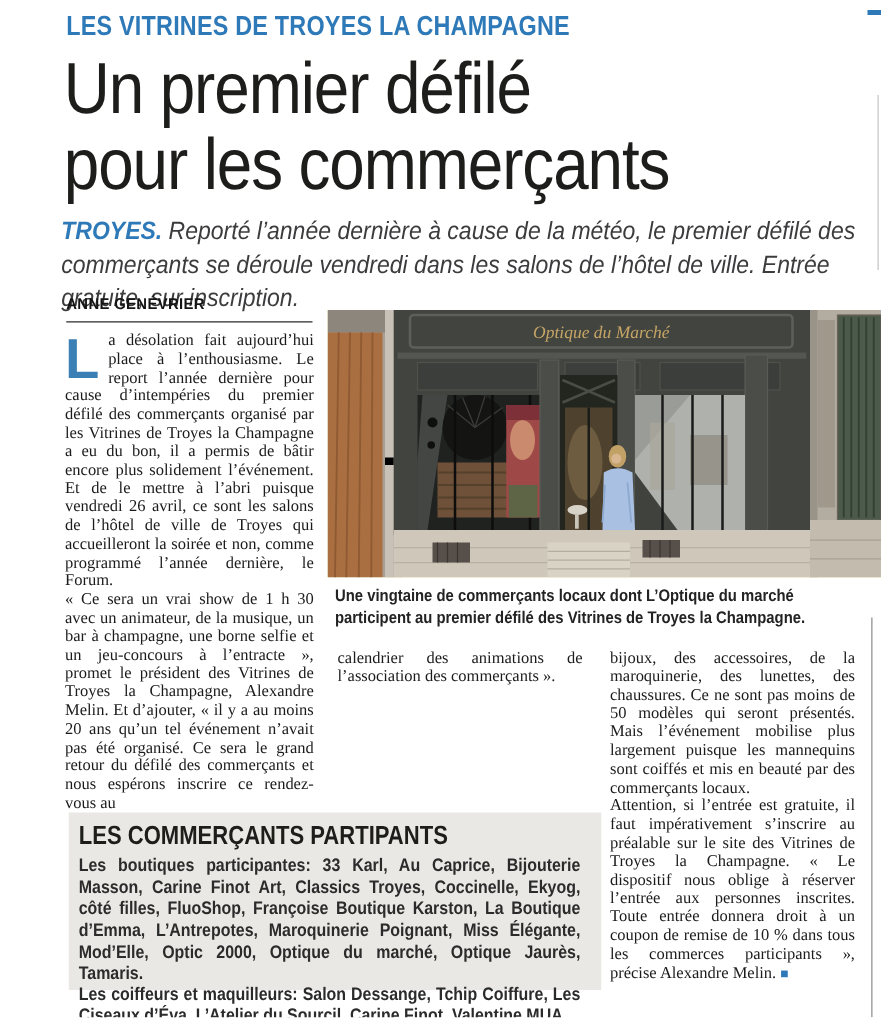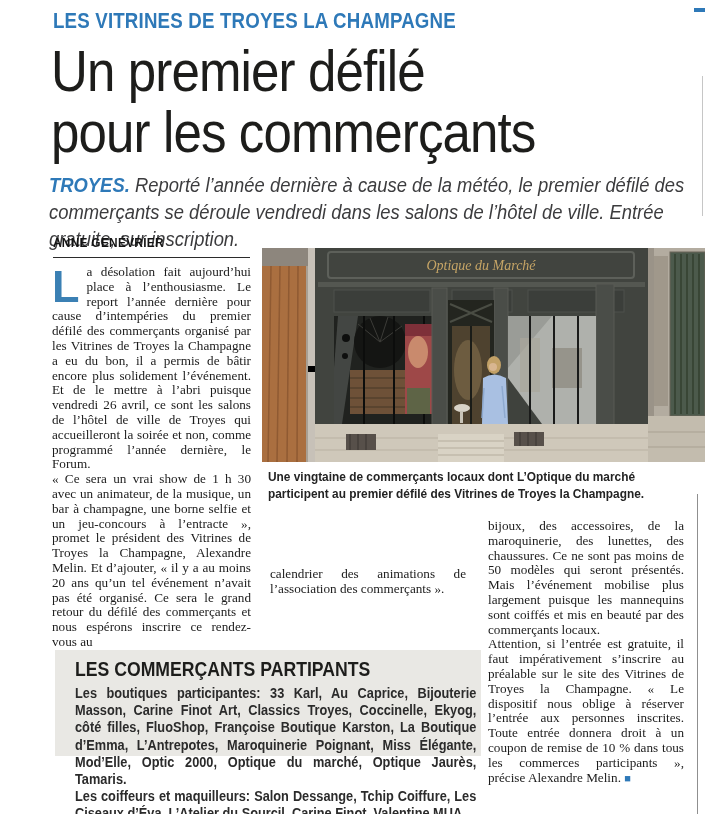--- a/index.html
+++ b/index.html
@@ -23,38 +23,38 @@
 
   
   .byline{left:53px;top:236px;font-size:12.5px;font-weight:bold;color:#141414;
           transform:scaleX(.95);transform-origin:0 0;letter-spacing:.3px;white-space:nowrap;}
   .byline-rule{left:53px;top:257px;width:197px;height:1px;background:#2b2b2b;}
 
   
   .bodycol{font-family:"Liberation Serif",serif;font-size:13.2px;line-height:14.8px;
            color:#1b1b1b;text-align:justify;hyphens:auto;-webkit-hyphens:auto;}
   .col1{left:52px;top:265px;width:199px;}
-  .col2{left:270px;top:519px;width:196px;margin-top:48px;}
+  .col2{left:270px;top:519px;width:196px;}
   .col3{left:488px;top:519px;width:196px;}
   .it{}
   .endmark{color:#2e79b8;font-style:normal;font-size:11px;}
   .dropcap{float:left;color:#3b80b4;font-family:"Liberation Sans",sans-serif;font-weight:bold;
            font-size:45px;line-height:38px;padding:3px 7px 0 0;}
 
   
   .photo{left:262px;top:248px;width:443px;height:214px;overflow:hidden;background:#fef9c3;}
 
   
   .caption{left:268px;top:469px;width:428px;}
   .caption-inner{width:486px;transform:scaleX(.88);transform-origin:0 0;
                  font-size:13.5px;line-height:16.5px;font-weight:bold;color:#232323;}
 
   
-  .box{left:55px;top:650px;width:426px;height:106px;background:#e9e8e4;
-       padding:7px 20px;box-sizing:border-box;}
+  .box{left:55px;top:650px;width:426px;height:142px;background:#e9e8e4;
+       padding:7px 8px;box-sizing:border-box;}
   .box-title{font-size:21px;font-weight:bold;color:#1d1d1b;white-space:nowrap;
              transform:scaleX(.84);transform-origin:0 0;}
   .box-text{margin-top:4px;width:456px;transform:scaleX(.88);transform-origin:0 0;
             font-size:14.5px;line-height:17.2px;font-weight:bold;color:#2b2b2b;text-align:justify;}
   .box-text p{margin:0;}
 
   
   .divider-bottom{left:697px;top:494px;width:1px;height:320px;background:#8f8f8f;}
   .divider-top{left:702px;top:76px;width:1px;height:140px;background:#c6c6c6;}
   .blue-dash{left:694px;top:8px;width:11px;height:4px;background:#2e79b8;}

